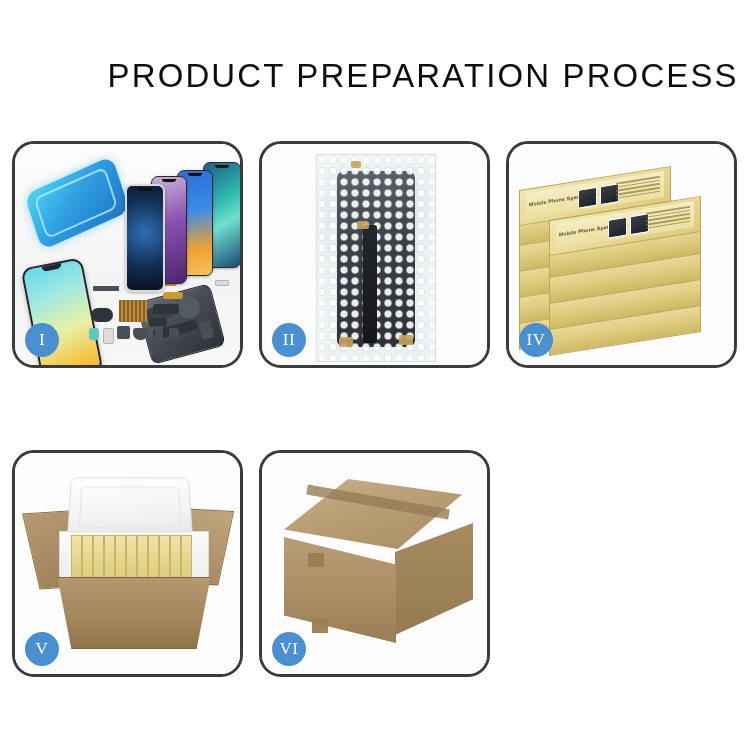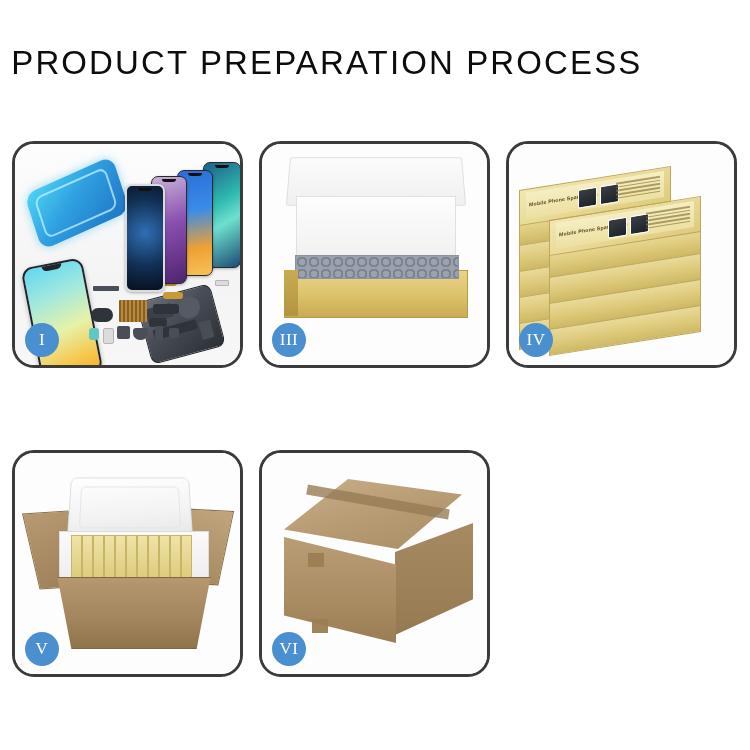--- a/index.html
+++ b/index.html
@@ -5,21 +5,21 @@
   html, body {
     margin: 0; padding: 0;
     width: 750px; height: 750px;
     background: #ffffff;
     font-family: "Liberation Sans", sans-serif;
     overflow: hidden;
   }
   .page { position: relative; width: 750px; height: 750px; background: #fff; }
 
   
-  .header { position: absolute; left: 0; top: 3px; width: 750px; text-align: left; }
+  .header { position: absolute; left: 0; top: 16px; width: 750px; text-align: right; }
   .title {
     margin: 0; padding-top: 40px;
     font-size: 34px; font-weight: 500; letter-spacing: 2.2px;
     color: #0d0d0d; line-height: 1.12;
     font-family: "Liberation Sans", sans-serif;
     transform: scaleX(0.97); transform-origin: center;
   }
   .subtitle {
     margin: 0; padding-top: 10px;
     font-size: 14.5px; font-weight: 400; color: #1b1b1b; letter-spacing: .2px;
@@ -309,30 +309,35 @@
           <span class="pt" style="left:28px;  top:56px; width:13px; height:13px; border-radius:2px;"></span>
           <span class="pt" style="left:44px;  top:58px; width:15px; height:12px; border-radius:3px 3px 7px 7px;"></span>
           <span class="pt" style="left:66px;  top:56px; width:8px;  height:14px;"></span>
           <span class="pt" style="left:80px;  top:58px; width:10px; height:10px; border-radius:2px;"></span>
           <span class="pt wht" style="left:126px; top:10px; width:12px; height:4px;"></span>
         </div>
       </div>
       <div class="badge">I</div>
     </div>
 
-
     <div class="card">
-      <div class="scene p3">
-        <div class="box3-lid"></div>
-        <div class="foam3"></div>
-        <div class="tray3"></div>
-        <div class="tray3-side"></div>
+      <div class="scene p2">
+        <div class="bag">
+          <div class="screen-in"></div>
+          <div class="flexstrip"></div>
+          <span class="tape" style="left:34px; top:6px;  width:10px; height:7px;"></span>
+          <span class="tape" style="left:40px; top:66px; width:12px; height:8px;"></span>
+          <span class="tape" style="left:22px; top:182px;width:14px; height:10px;"></span>
+          <span class="tape" style="left:82px; top:180px;width:14px; height:10px;"></span>
+          <div class="bubbles"></div>
+        </div>
       </div>
-      <div class="badge">III</div>
+      <div class="badge">II</div>
     </div>
+
 
     <div class="card">
       <div class="scene p4">
         <div class="stack">
           <div class="sbox" style="left:2px;  top:152px;"></div>
           <div class="sbox" style="left:2px;  top:126px;"></div>
           <div class="sbox" style="left:2px;  top:100px;"></div>
           <div class="sbox" style="left:2px;  top:74px;"></div>
           <div class="sbox" style="left:2px;  top:48px;"></div>
           <div class="sbox top" style="left:2px;  top:20px;">

